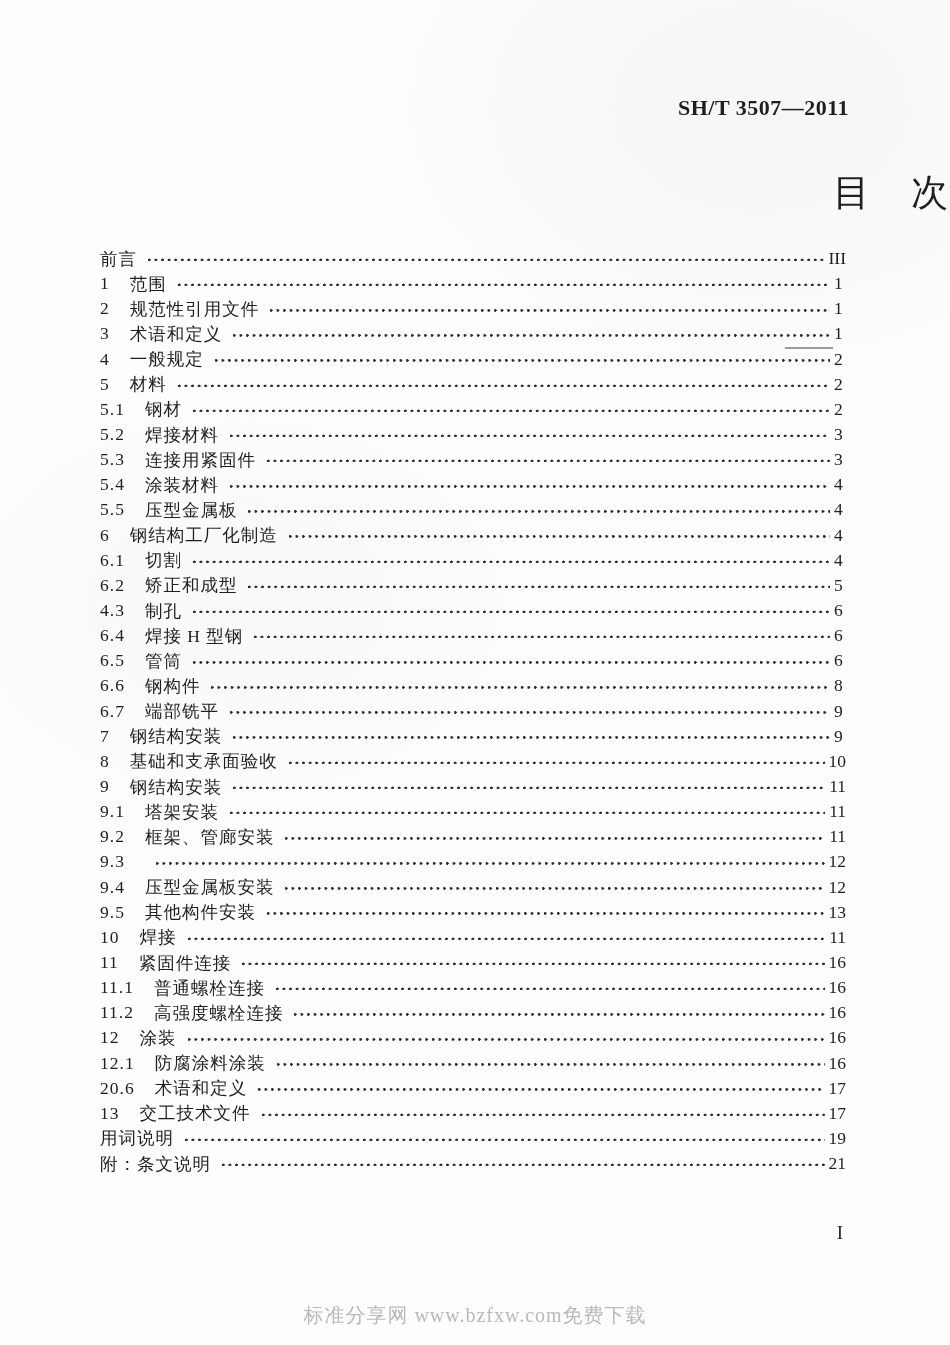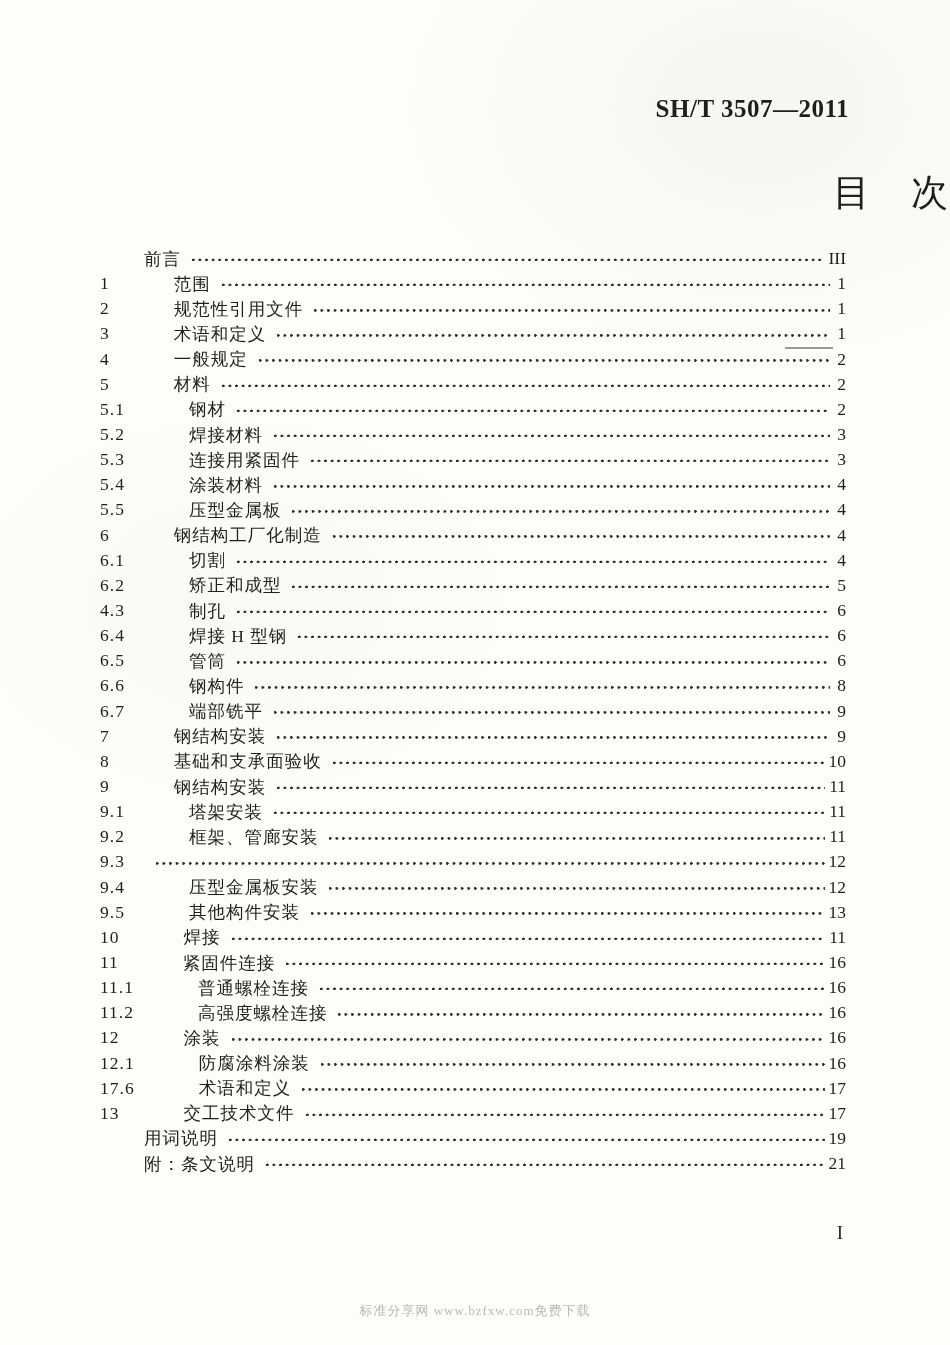--- a/index.html
+++ b/index.html
@@ -20,21 +20,21 @@
     background:
       radial-gradient(ellipse 60% 30% at 80% 8%, rgba(180,180,180,0.10), transparent 70%),
       radial-gradient(ellipse 50% 25% at 25% 45%, rgba(190,190,190,0.07), transparent 70%);
     pointer-events: none;
   }
 
   .std-code {
     position: absolute;
     top: 95px;
     right: 101px;
-    font-size: 25px;
+    font-size: 22px;
     font-weight: bold;
     letter-spacing: 0.5px;
   }
 
   .doc-title {
     position: absolute;
     top: 168px;
     left: 0;
     width: 100%;
     text-align: right;
@@ -56,34 +56,32 @@
     font-size: 17.5px;
     white-space: nowrap;
   }
   .toc-num {
     margin-right: 20px;
     letter-spacing: 1px;
   }
   .toc-num:empty { display: none; }
   .toc-title {
     letter-spacing: 1px;
-    margin-left: 44px;
   }
   .leader {
     flex: 1;
     align-self: center;
     height: 1em;
     margin: 0 4px 0 10px;
     background-image: radial-gradient(circle at 2.2px 58%, #2c2c2c 1.15px, transparent 1.55px);
     background-size: 6.6px 100%;
     background-repeat: repeat-x;
   }
   .toc-page {
     min-width: 12px;
-    text-align: right;
   }
 
   .scan-line {
     position: absolute;
     left: 785px;
     top: 347px;
     width: 48px;
     height: 2px;
     background: #9a9a9a;
   }
@@ -95,21 +93,21 @@
     font-size: 19px;
     color: #2a2a2a;
   }
 
   .watermark {
     position: absolute;
     top: 1302px;
     left: 0;
     width: 100%;
     text-align: center;
-    font-size: 13px;
+    font-size: 20px;
     color: #b9b9b9;
     letter-spacing: 1px;
   }
 </style>
 </head>
 <body>
 
 <div class="page">
 
   <div class="std-code">SH/T 3507—2011</div>
@@ -307,21 +305,21 @@
         <span class="leader"></span>
         <span class="toc-page">16</span>
       </div>
       <div class="toc-row">
         <span class="toc-num">12.1</span>
         <span class="toc-title">防腐涂料涂装</span>
         <span class="leader"></span>
         <span class="toc-page">16</span>
       </div>
       <div class="toc-row">
-        <span class="toc-num">17.6</span>
+        <span class="toc-num">20.6</span>
         <span class="toc-title">术语和定义</span>
         <span class="leader"></span>
         <span class="toc-page">17</span>
       </div>
       <div class="toc-row">
         <span class="toc-num">13</span>
         <span class="toc-title">交工技术文件</span>
         <span class="leader"></span>
         <span class="toc-page">17</span>
       </div>

